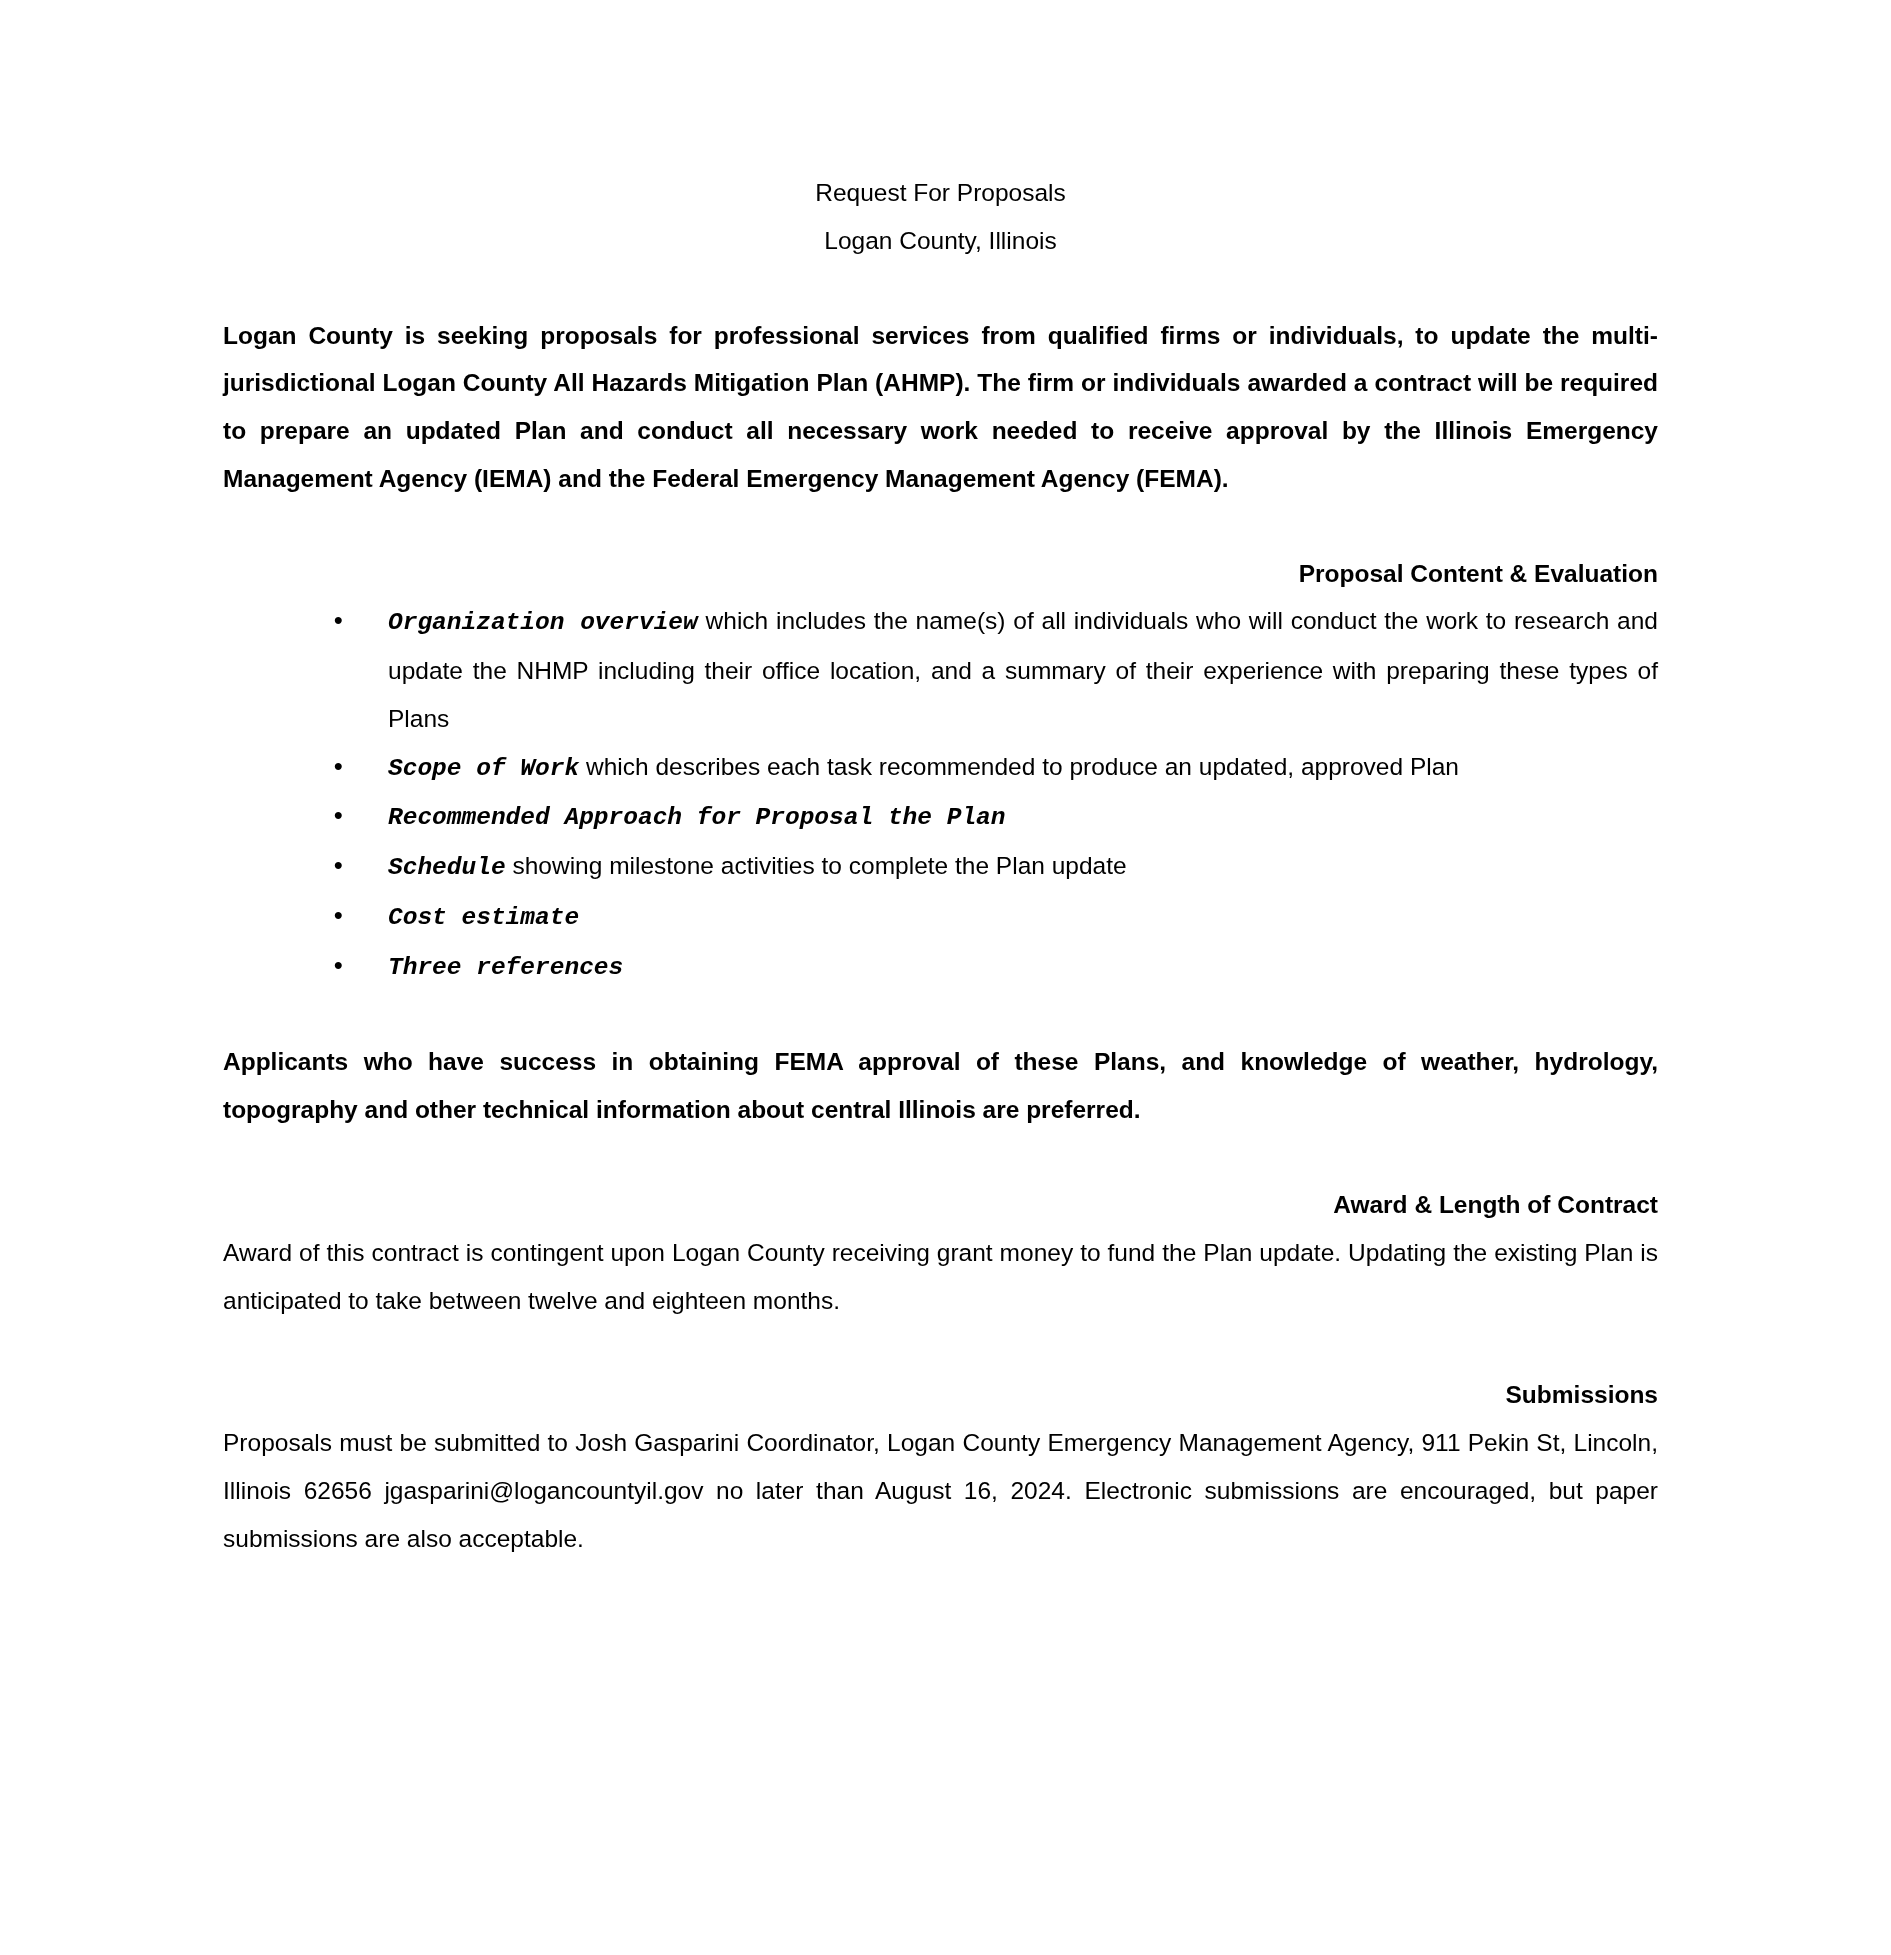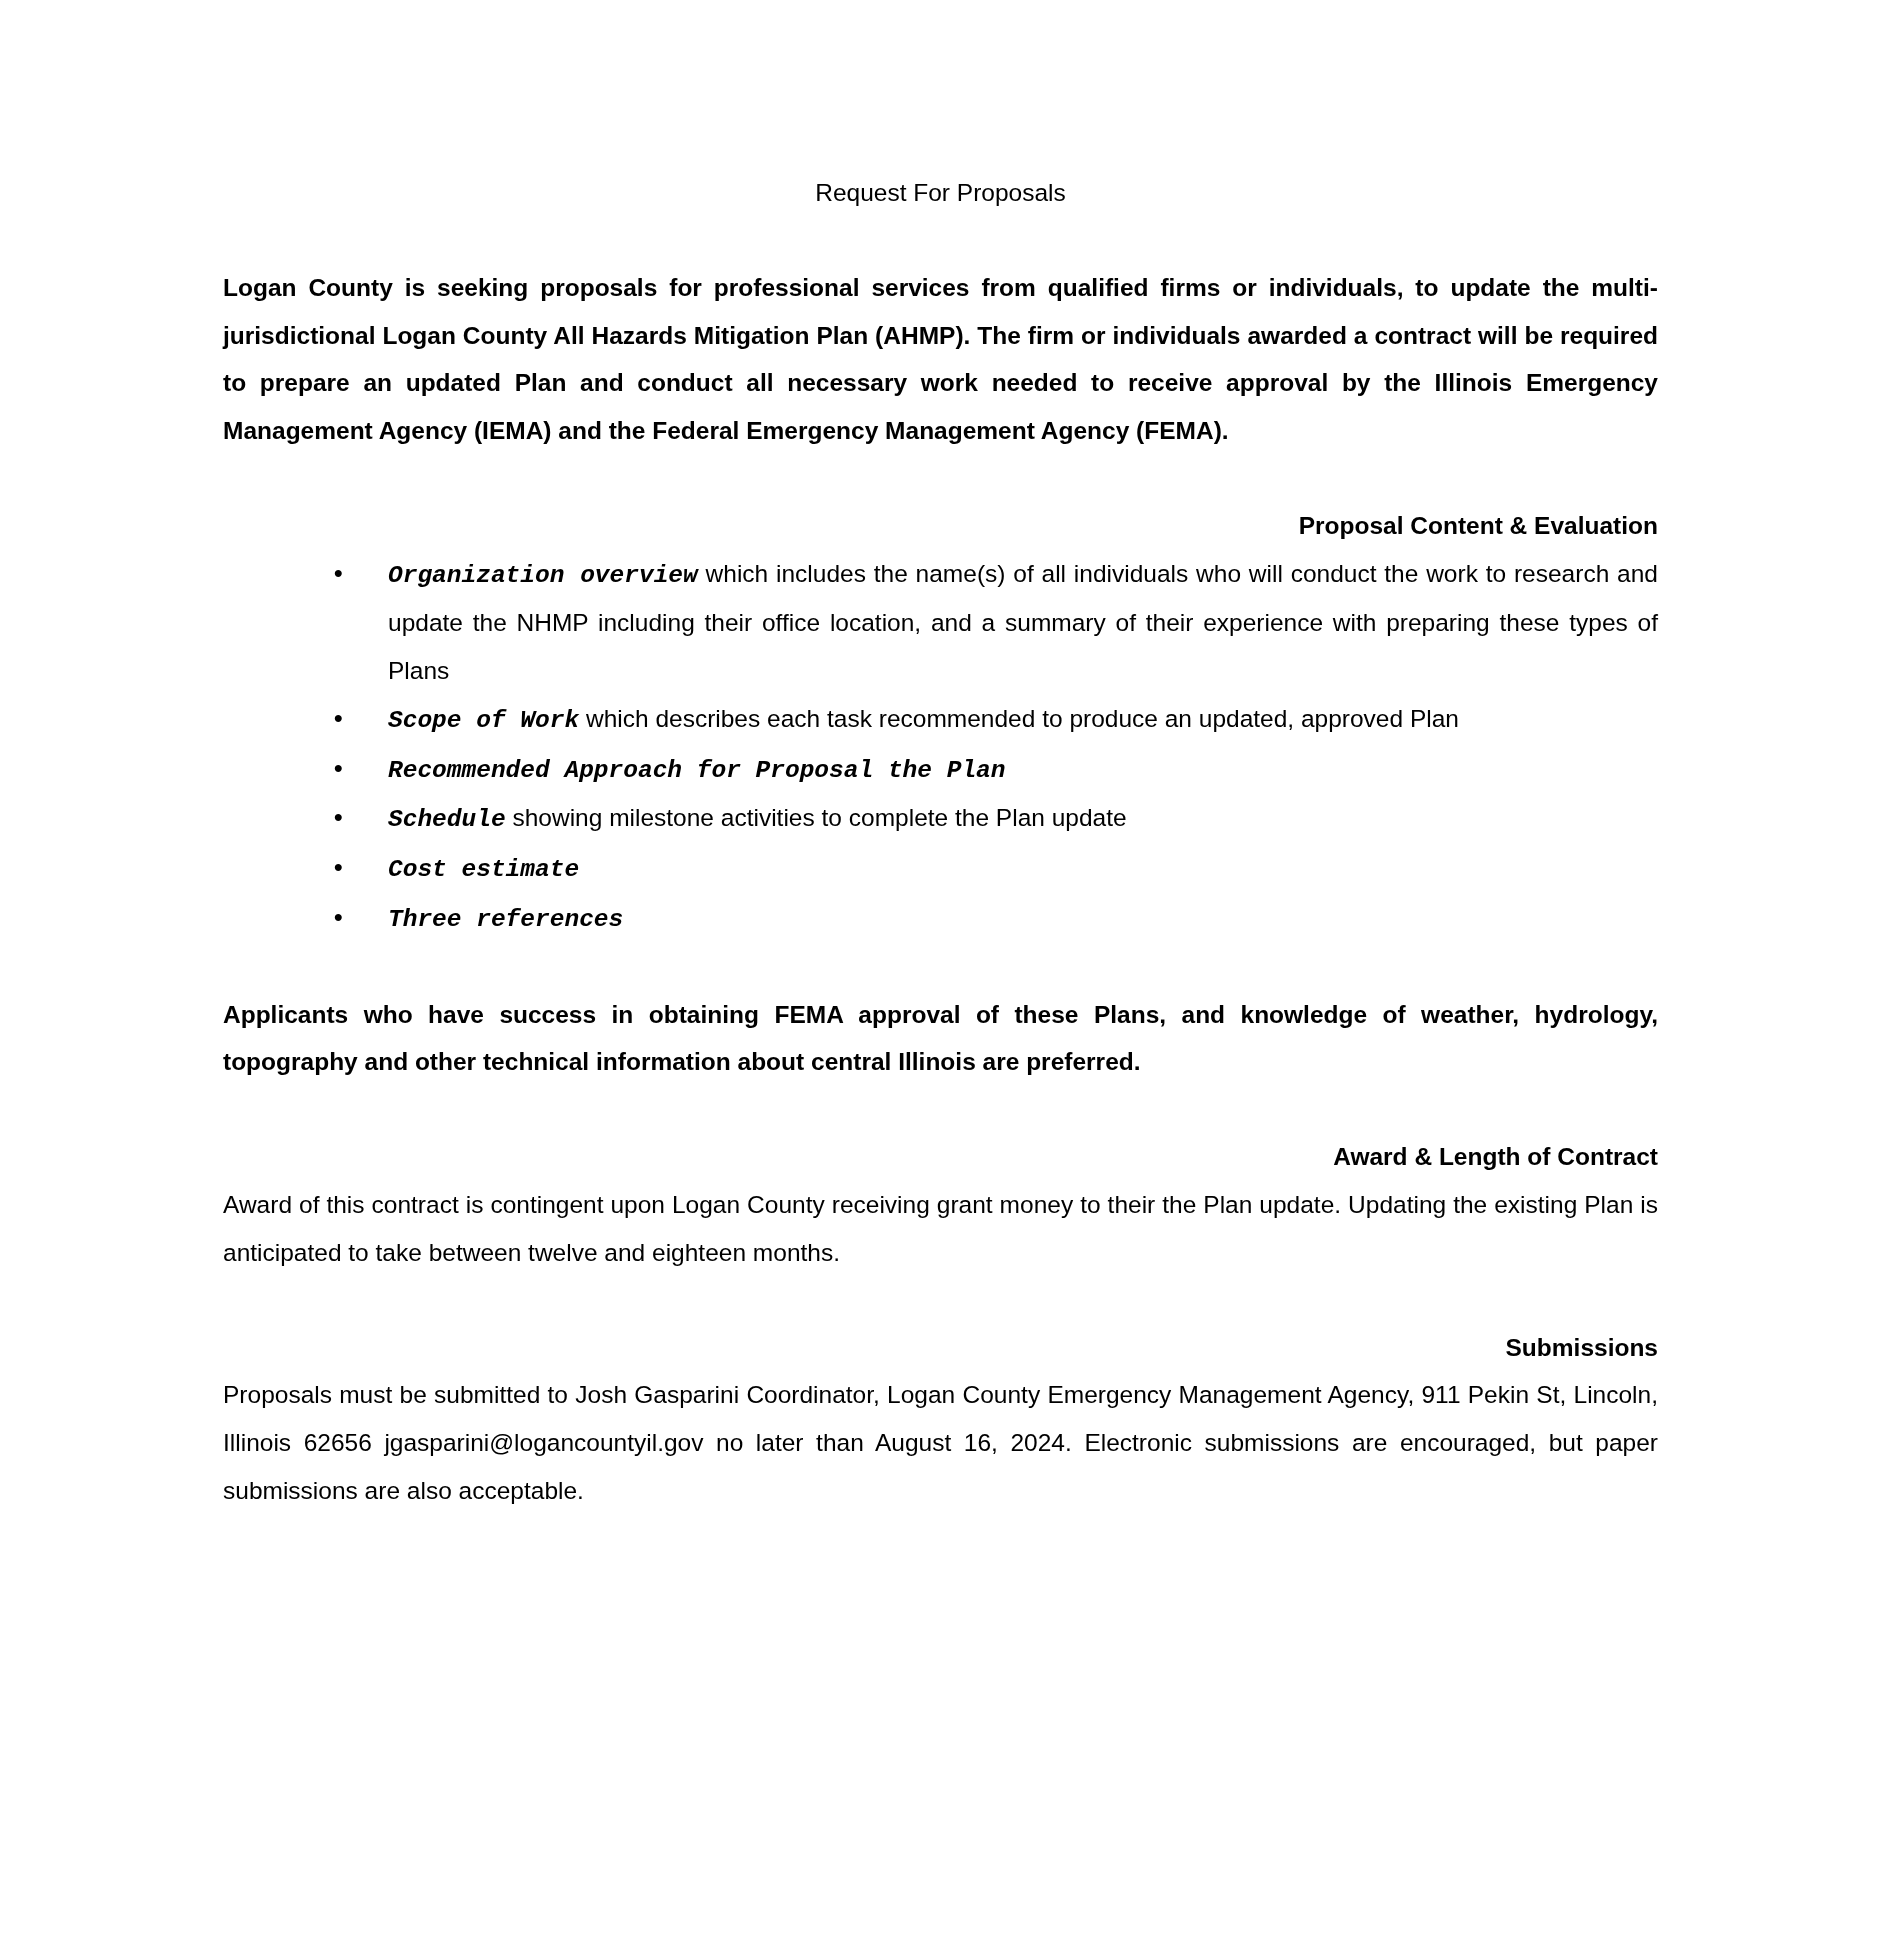--- a/index.html
+++ b/index.html
@@ -64,20 +64,21 @@
     font-family: Liberation Mono, monospace;
   }
 </style>
 </head>
 <body>
 
 <div class="page">
 
   <div class="title-block">
     <span class="title-line">Request For Proposals</span>
+    <span class="title-line">Logan County, Illinois</span>
   </div>
 
   <p class="para">Logan County is seeking proposals for professional services from qualified firms or individuals, to update the multi-jurisdictional Logan County All Hazards Mitigation Plan (AHMP).  The firm or individuals awarded a contract will be required to prepare an updated Plan and conduct all necessary work needed to receive approval by the Illinois Emergency Management Agency (IEMA) and the Federal Emergency Management Agency (FEMA).</p>
 
   <h2 class="section-heading">Proposal Content &amp; Evaluation</h2>
 
   <ul class="bullet-list">
     <li>
       <span class="bullet-marker">•</span>
       <span class="lead">Organization overview</span><span> which includes the name(s) of all individuals who will conduct the work to research and update the NHMP including their office location, and a summary of their experience with preparing these types of Plans</span>
@@ -100,19 +101,19 @@
     </li>
     <li>
       <span class="bullet-marker">•</span>
       <span class="lead">Three references</span><span></span>
     </li>
   </ul>
 
   <p class="para">Applicants who have success in obtaining FEMA approval of these Plans, and knowledge of weather, hydrology, topography and other technical information about central Illinois are preferred.</p>
 
   <h2 class="section-heading">Award &amp; Length of Contract</h2>
-  <p class="after-heading">Award of this contract is contingent upon Logan County receiving grant money to their the Plan update.  Updating the existing Plan is anticipated to take between twelve and eighteen months.</p>
+  <p class="after-heading">Award of this contract is contingent upon Logan County receiving grant money to fund the Plan update.  Updating the existing Plan is anticipated to take between twelve and eighteen months.</p>
 
   <h2 class="section-heading">Submissions</h2>
   <p class="after-heading"><span>Proposals must be submitted to Josh Gasparini Coordinator, Logan County Emergency Management Agency, 911 Pekin St, Lincoln, Illinois 62656 </span><span>jgasparini@logancountyil.gov</span><span> no later than August 16, 2024.  Electronic submissions are encouraged, but paper submissions are also acceptable.</span></p>
 
 </div>
 
 
 </body></html>

